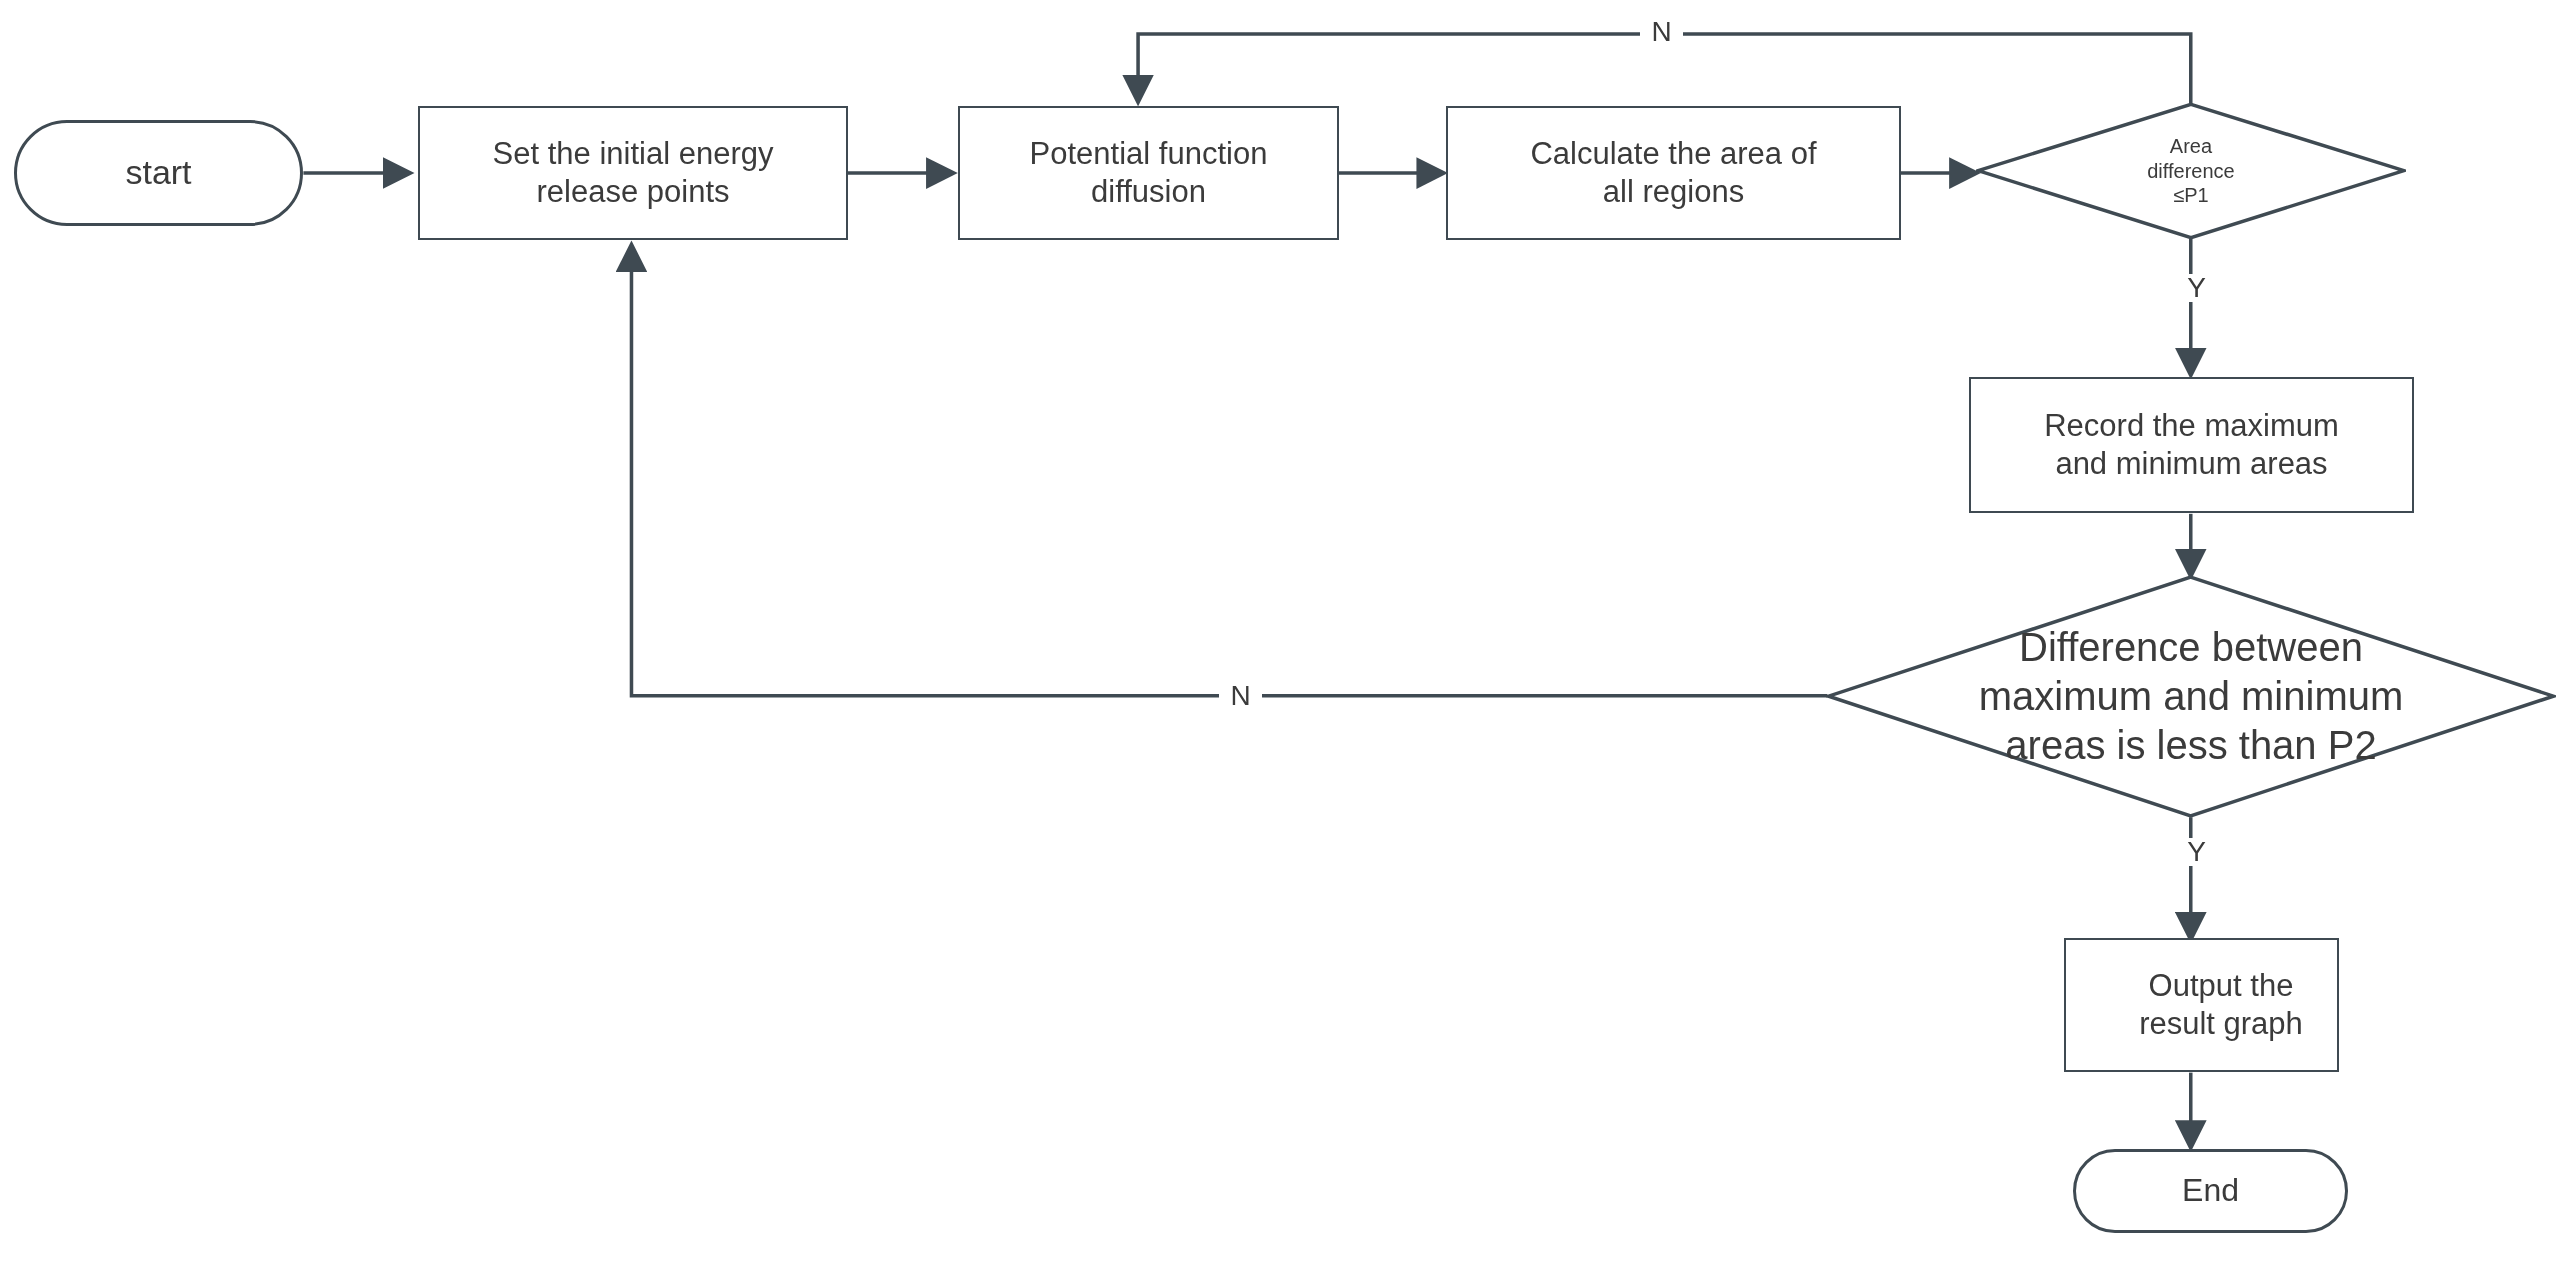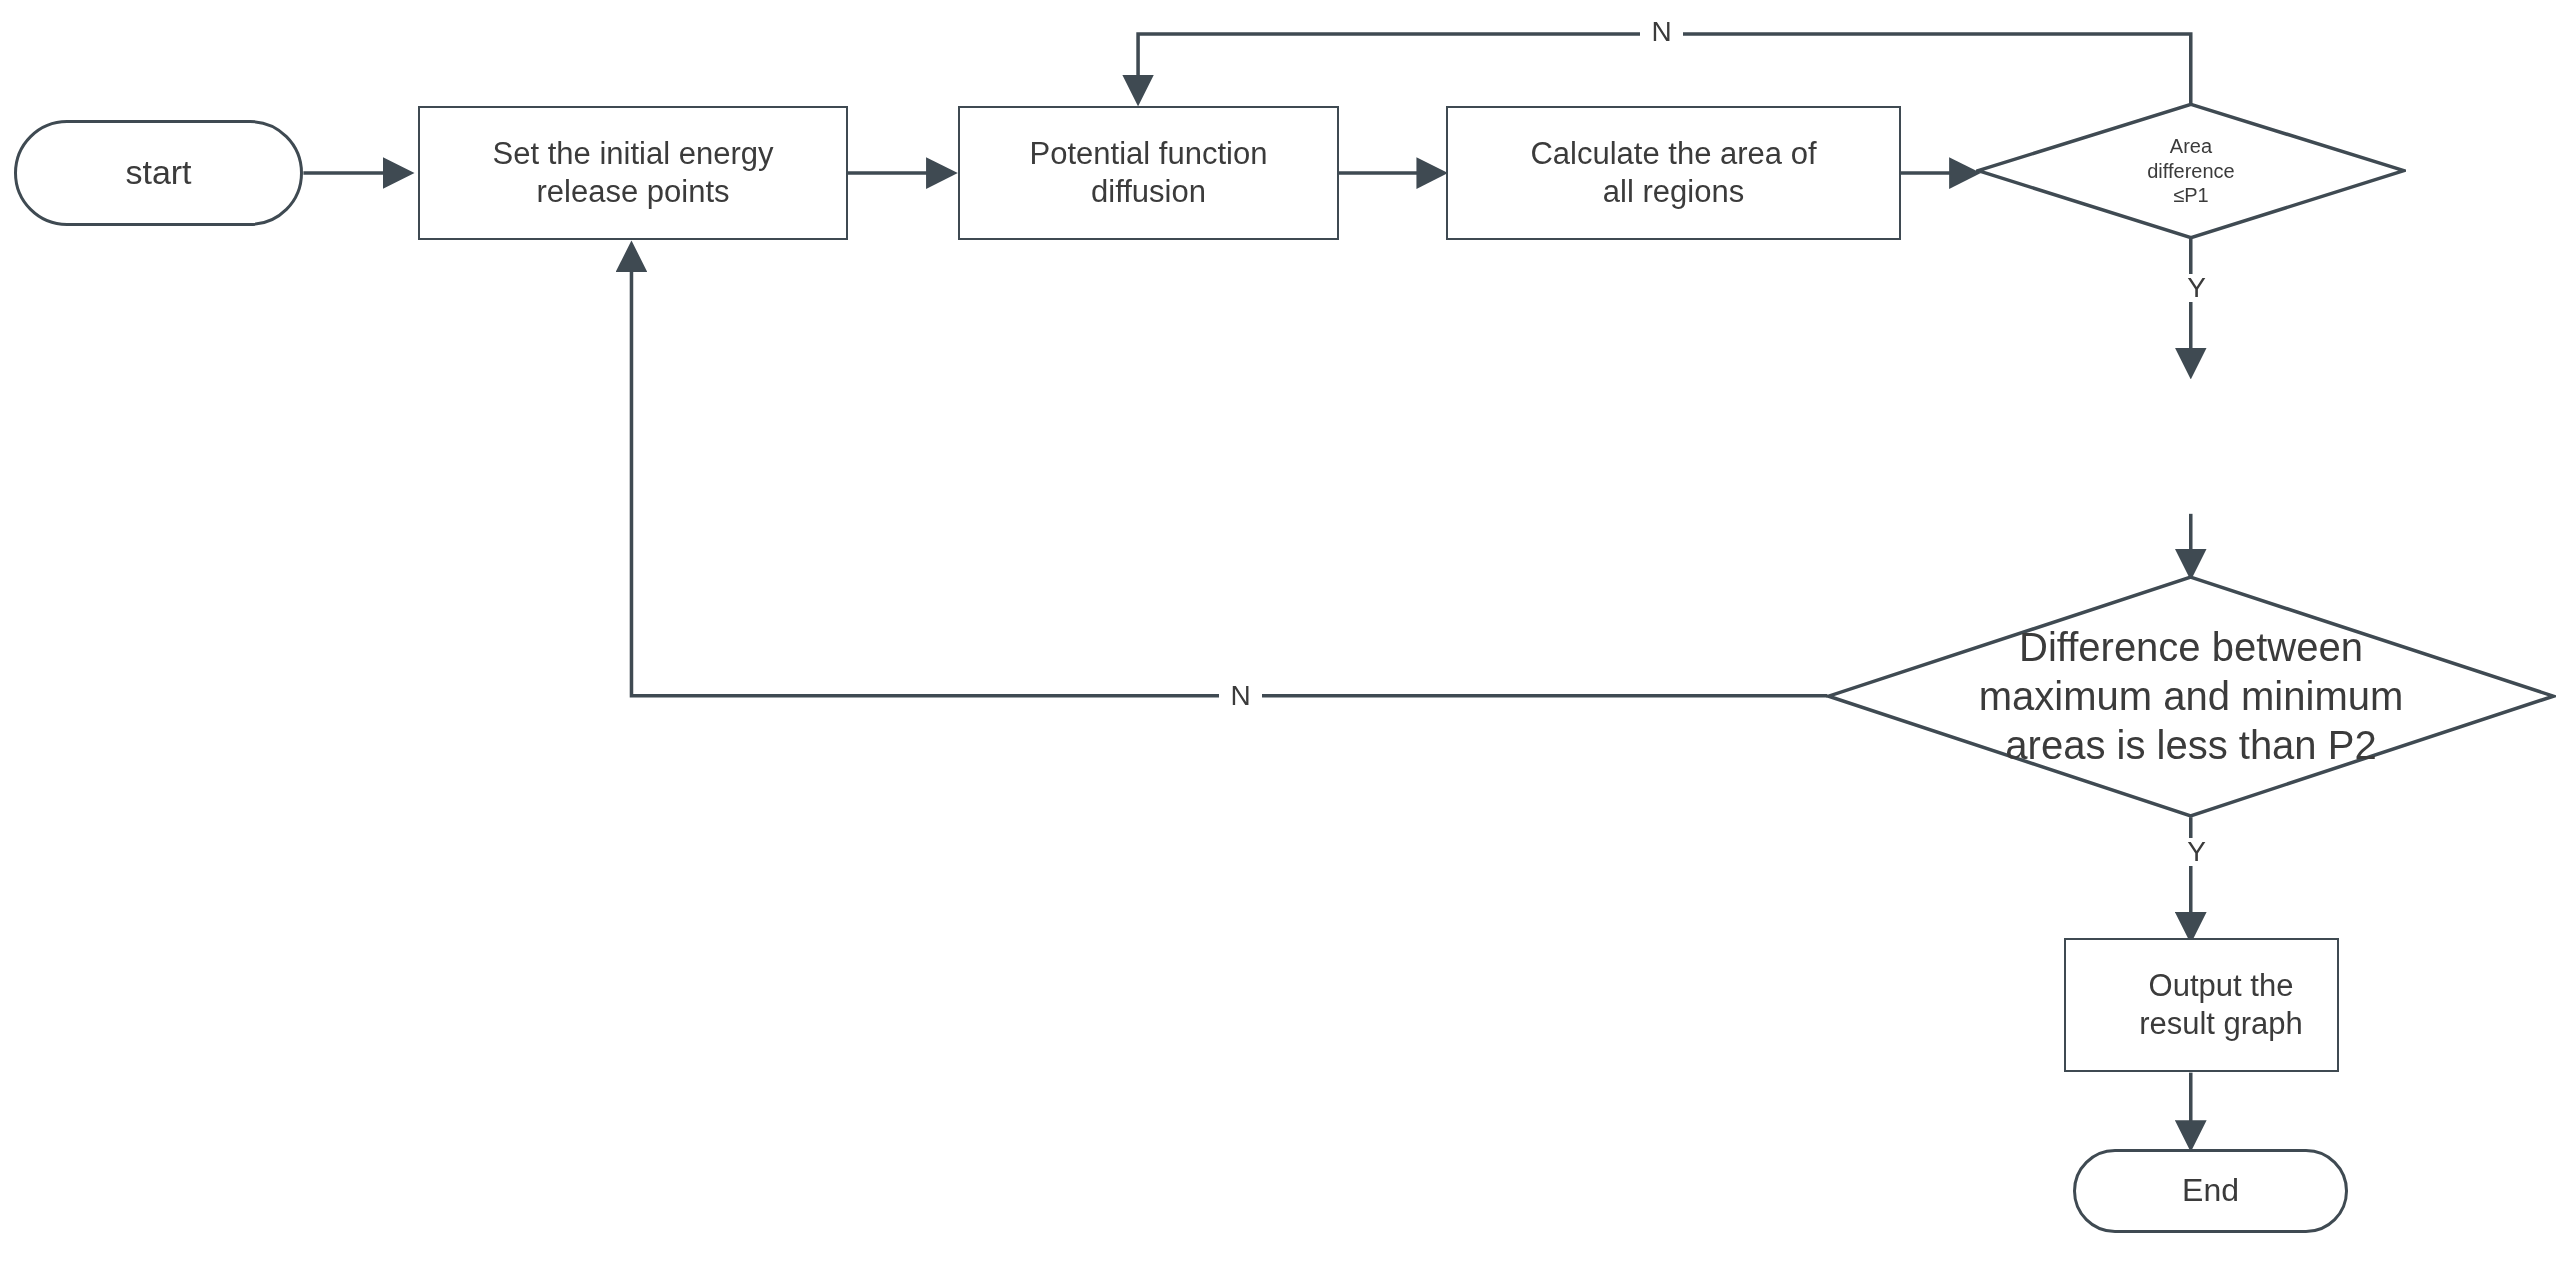--- a/index.html
+++ b/index.html
@@ -144,20 +144,24 @@
 
   <div class="dec" style="left:1976px; top:102px; width:430px; height:138px;">
     <svg width="430" height="138" viewBox="0 0 610 195">
       <polygon points="305,3 607,97 305,192 3,97" fill="#ffffff" stroke="#3f4a52" stroke-width="5"></polygon>
     </svg>
     <span class="lbl fs-dec1">Area
 difference
 ≤P1</span>
   </div>
 
+  <div class="node proc" style="left:1969px; top:377px; width:445px; height:136px;">
+    <span class="lbl fs-proc">Record the maximum
+and minimum areas</span>
+  </div>
 
   <div class="dec" style="left:1826px; top:575px; width:730px; height:243px;">
     <svg width="730" height="243" viewBox="0 0 1035 345">
       <polygon points="517,3 1032,172 517,342 3,172" fill="#ffffff" stroke="#3f4a52" stroke-width="5"></polygon>
     </svg>
     <span class="lbl fs-dec2">Difference between
 maximum and minimum
 areas is less than P2</span>
   </div>
 

